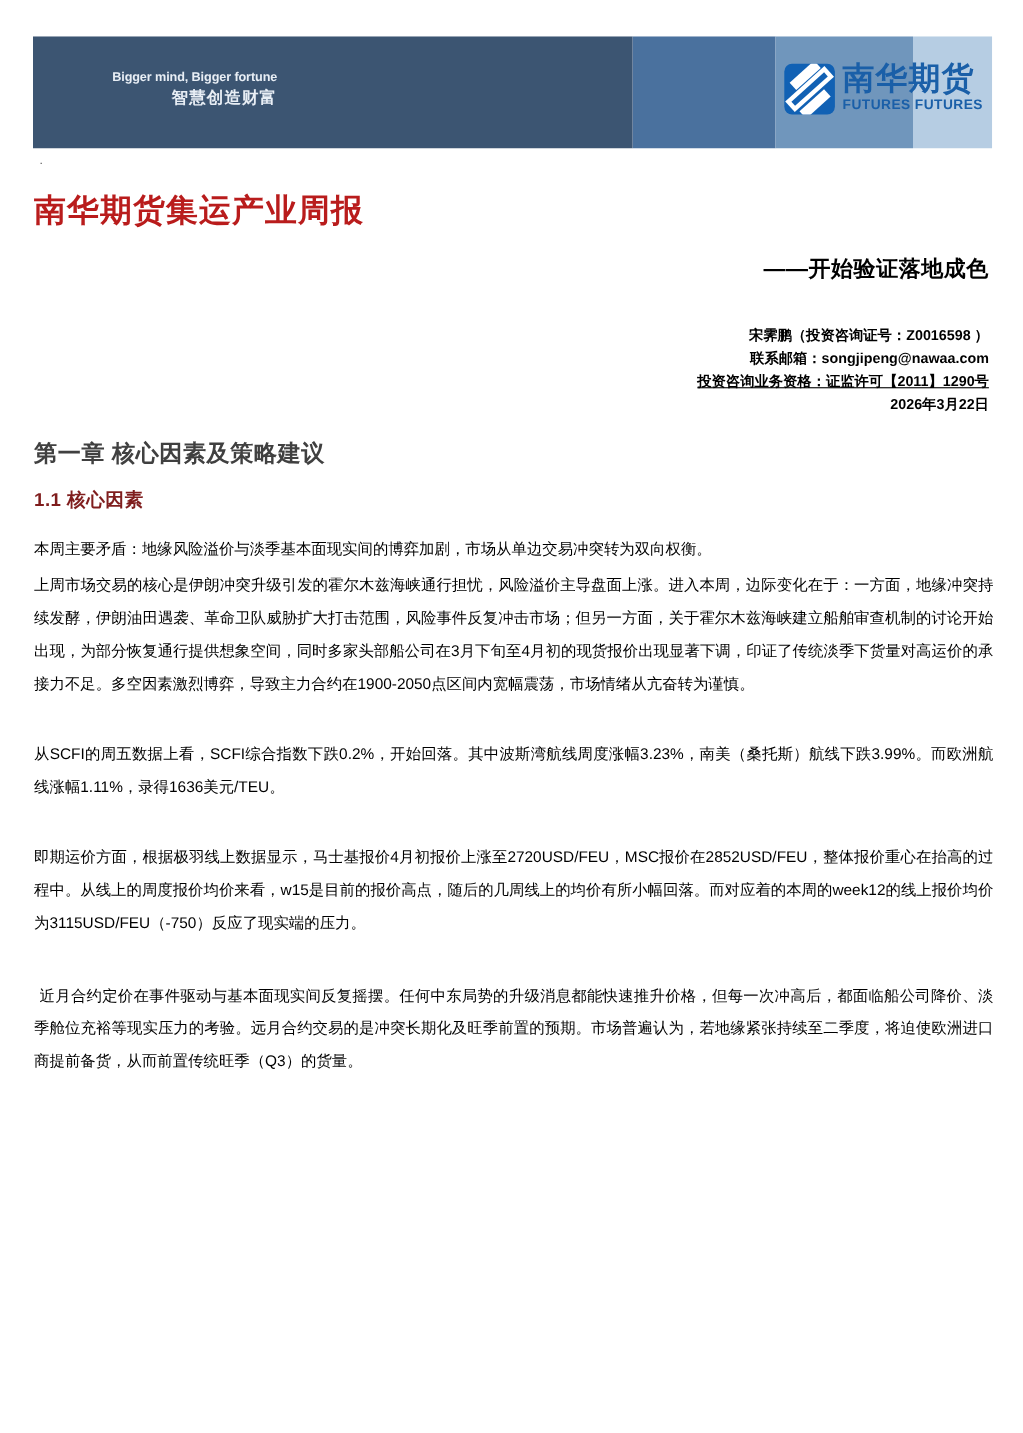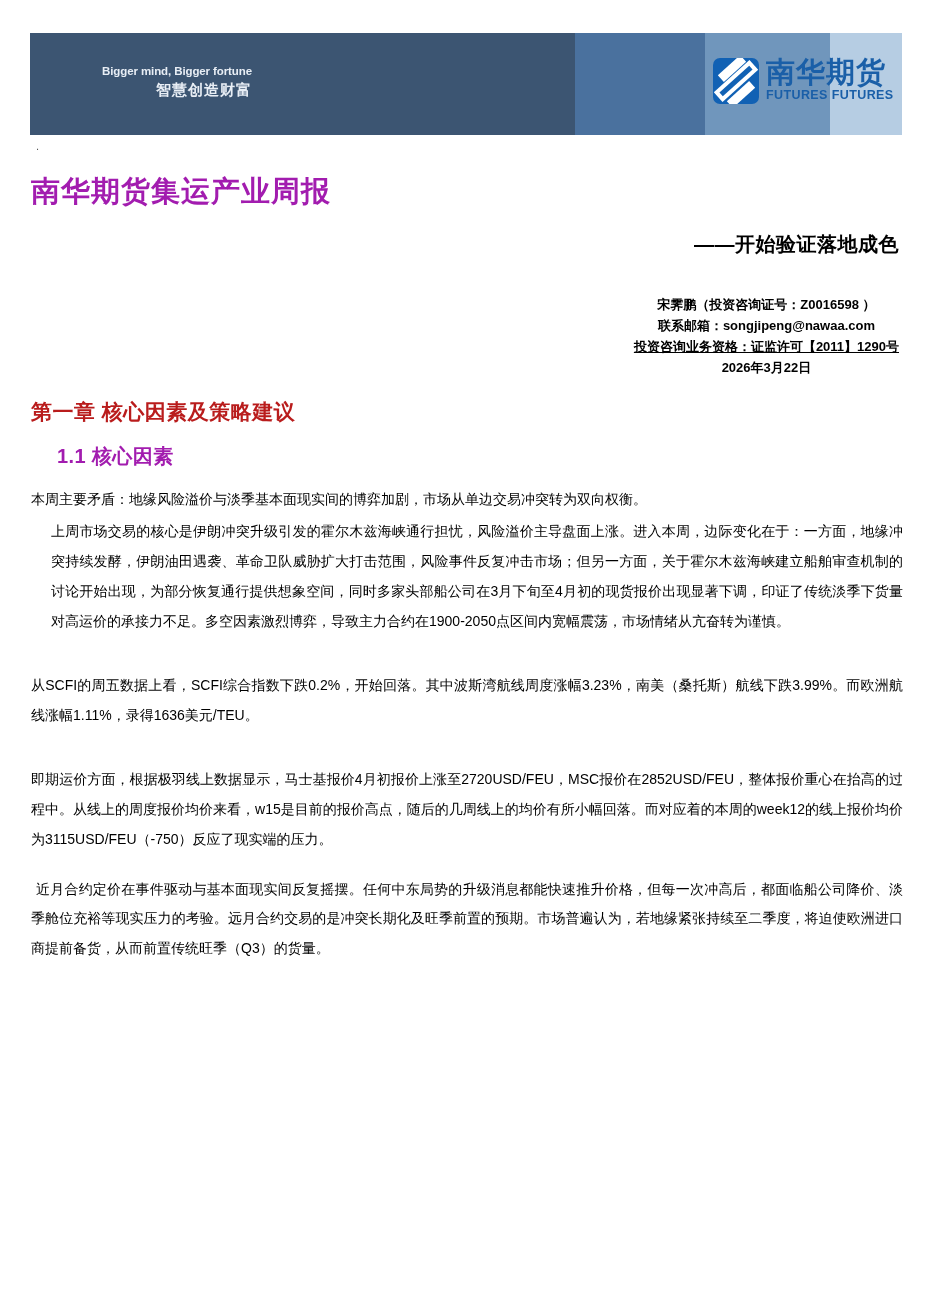--- a/index.html
+++ b/index.html
@@ -134,21 +134,21 @@
     line-height: 1;
   }
 
   
   .doc-title {
     position: absolute;
     left: 31px;
     top: 172px;
     font-size: 29px;
     font-weight: bold;
-    color: #a21caf;
+    color: #b91c1c;
     letter-spacing: 1px;
     white-space: nowrap;
   }
   .doc-subtitle {
     position: absolute;
     right: 31px;
     top: 231px;
     font-size: 20px;
     font-weight: bold;
     color: #000000;
@@ -160,64 +160,63 @@
   .author-block {
     position: absolute;
     right: 31px;
     top: 294px;
     text-align: right;
     font-size: 13px;
     font-weight: bold;
     line-height: 1.62;
     color: #000;
   }
-  .author-block div { white-space: nowrap; text-align: center; }
+  .author-block div { white-space: nowrap; }
   .author-block .u { text-decoration: underline; }
 
   
   .h1 {
     position: absolute;
     left: 31px;
     top: 398px;
     font-size: 21px;
     font-weight: bold;
-    color: #b91c1c;
+    color: #404040;
     letter-spacing: 0.5px;
     white-space: nowrap;
   }
   .h2 {
     position: absolute;
     left: 31px;
     top: 443px;
-    font-size: 20px;
-    font-weight: bold;
-    color: #a21caf;
+    font-size: 17px;
+    font-weight: bold;
+    color: #7f1d1d;
     letter-spacing: 0.4px;
     white-space: nowrap;
-    margin-left: 26px;
   }
 
   
   .body-copy {
     position: absolute;
     left: 31px;
     top: 485px;
     width: 872px;
     font-size: 14px;
     color: #000;
   }
   .body-copy p {
     margin: 0;
     line-height: 2.14;
     text-align: justify;
     text-justify: inter-ideograph;
   }
-  .body-copy p.gap-sm { margin-top: 2px; margin-left: 20px; }
+  .body-copy p.gap-sm { margin-top: 2px; }
   .body-copy p.gap-md { margin-top: 34px; }
-  .body-copy p.gap-lg { margin-top: 20px; }
+  .body-copy p.gap-lg { margin-top: 36px; }
   .body-copy p.indent { text-indent: 5px; }
 </style>
 </head>
 <body>
 
 <div class="banner">
   <div class="band band-1"></div>
   <div class="band band-2"></div>
   <div class="band band-3"></div>
   <div class="band band-4"></div>

